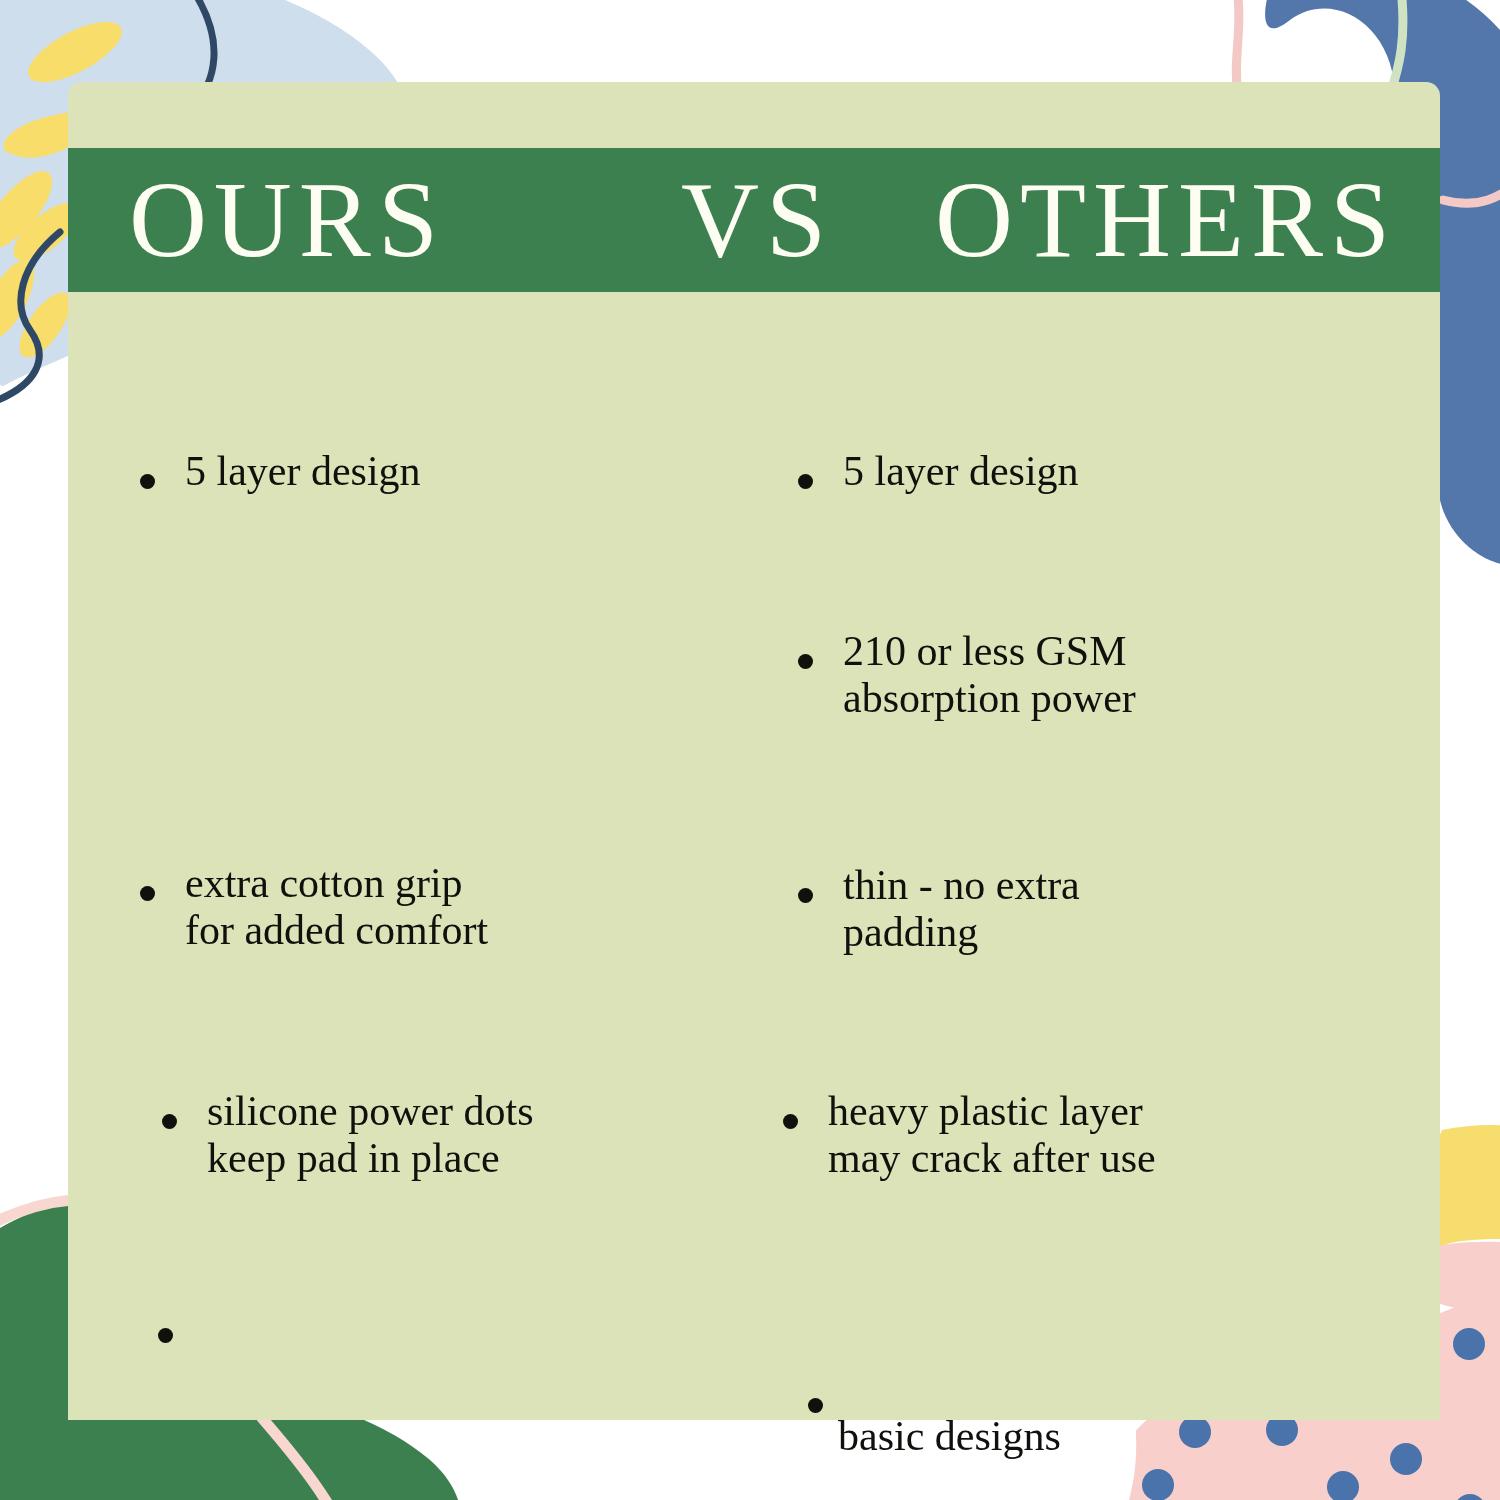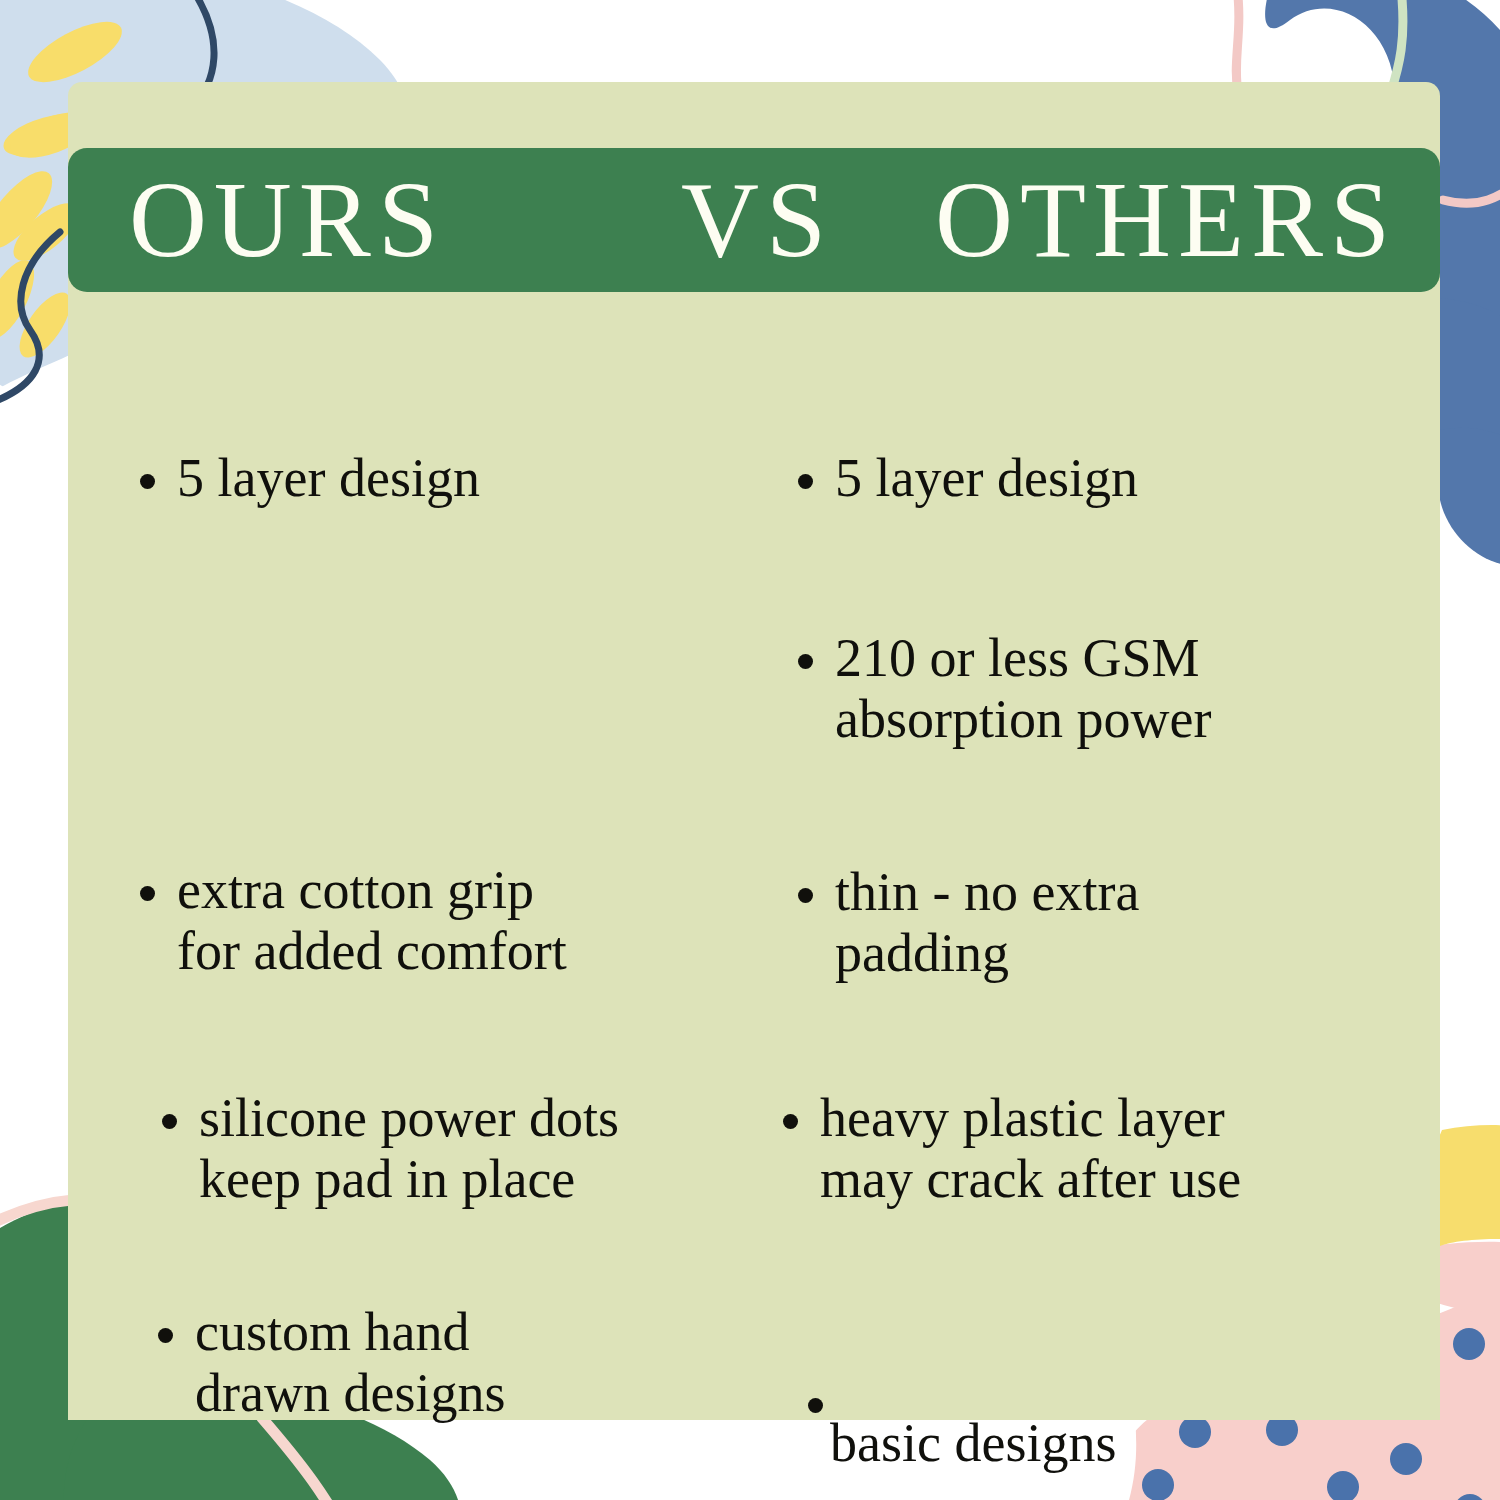--- a/index.html
+++ b/index.html
@@ -40,21 +40,20 @@
   #header-band {
     position: absolute;
     left: 0;
     top: 66px;
     width: 1372px;
     height: 144px;
     background: #3d8050;
     display: flex;
     align-items: center;
     z-index: 3;
-    border-radius: 19px;
   }
   .header-title {
     width: 100%;
     text-align: center;
     color: #fdfdf2;
     font-size: 108px;
     line-height: 1;
     letter-spacing: 7px;
     font-weight: 400;
     white-space: pre;
@@ -86,23 +85,23 @@
   }
   .bullet-dot {
     width: 15px;
     height: 15px;
     border-radius: 50%;
     background: #10100c;
     flex: 0 0 auto;
     margin-top: 26px;
   }
   .bullet-text {
-    margin-left: 22px;
+    margin-left: 30px;
     color: #10100c;
-    font-size: 54px;
+    font-size: 42px;
     line-height: 1.13;
     white-space: pre-line;
     font-weight: 400;
   }
 </style>
 </head>
 <body>
 
 <div id="stage">
 
@@ -193,22 +192,20 @@
           <span class="bullet-text">extra cotton grip
 for added comfort</span>
         </div>
         <div class="bullet-item" style="left:94px; top:756px;">
           <span class="bullet-dot"></span>
           <span class="bullet-text">silicone power dots
 keep pad in place</span>
         </div>
         <div class="bullet-item" style="left:90px; top:970px;">
           <span class="bullet-dot"></span>
-          <span class="bullet-text">custom hand
-drawn designs</span>
         </div>
       </div>
 
       <div class="column" id="col-others">
         <div class="bullet-item" style="left:18px; top:116px;">
           <span class="bullet-dot"></span>
           <span class="bullet-text">5  layer design</span>
         </div>
         <div class="bullet-item" style="left:18px; top:296px;">
           <span class="bullet-dot"></span>

